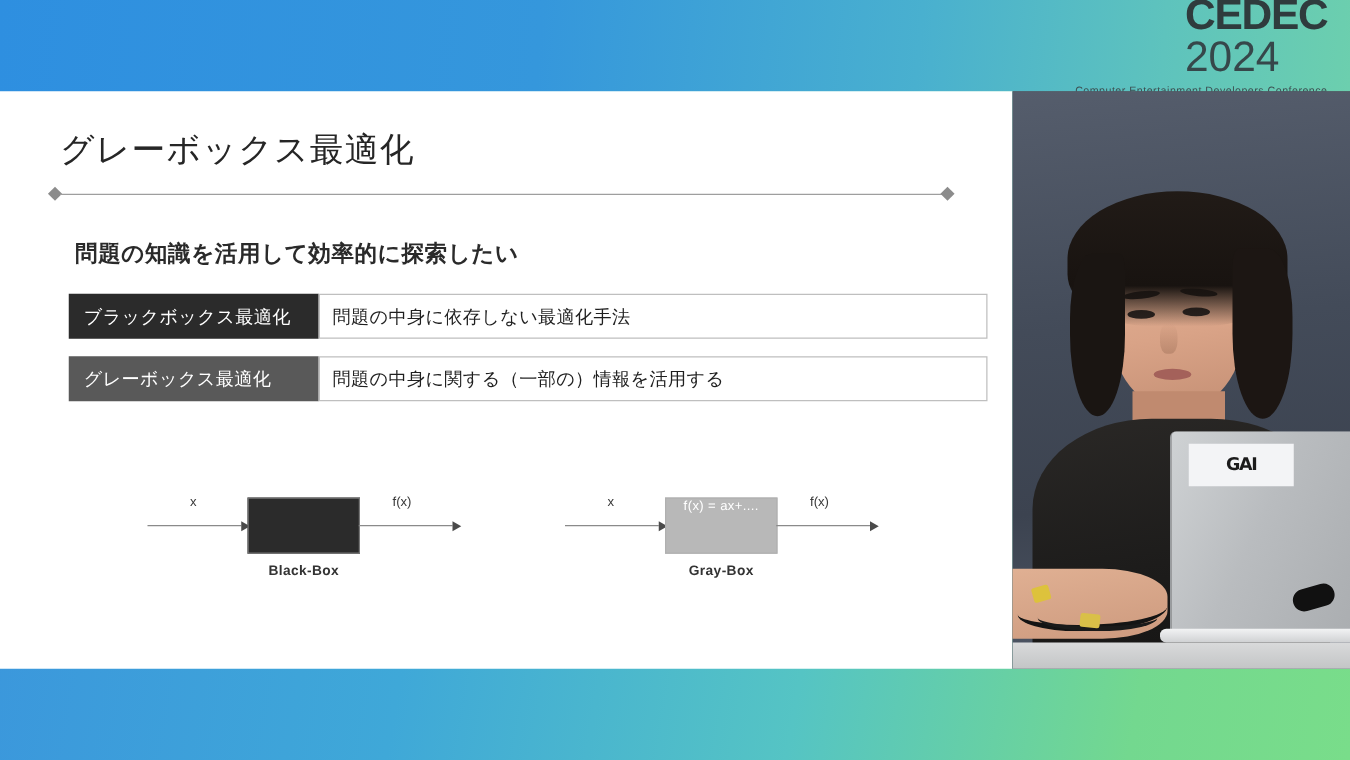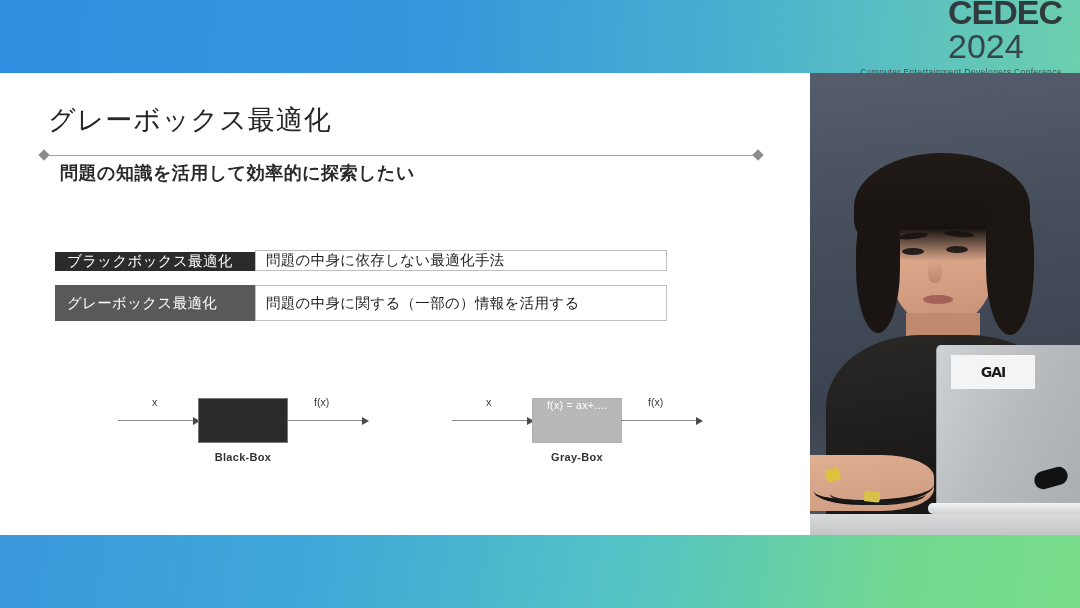--- a/index.html
+++ b/index.html
@@ -26,32 +26,32 @@
   .slide { position:absolute; left:0; top:73px; width:810px; height:462px; background:#ffffff;text-decoration:underline; }
 
   .slide-title { position:absolute; left:48px; top:29px; font-size:27px; color:#262626;
                  font-weight:500; letter-spacing:1px; }
   .divider { position:absolute; left:38px; top:77px; width:726px; height:10px; }
   .divider .line { position:absolute; left:10px; top:4.5px; width:706px; height:1.5px; background:#9e9e9e; }
   .divider .dia { position:absolute; top:1px; width:8px; height:8px; background:#8c8c8c;
                   transform:rotate(45deg); }
   .divider .dia.l { left:2px; } .divider .dia.r { right:2px; }
 
-  .sub-heading { position:absolute; left:60px; top:88px; font-size:18px; color:#2a2a2a;
+  .sub-heading { position:absolute; left:60px; top:118px; font-size:18px; color:#2a2a2a;
                  font-weight:bold; letter-spacing:0.5px; }
 
   
   .defrow { position:absolute; left:55px; height:36px; display:flex; align-items:stretch; }
-  .defrow.r1 { top:162px;align-items:flex-end; }
+  .defrow.r1 { top:162px; }
   .defrow.r2 { top:212px; }
   .def-label { width:200px; display:flex; align-items:center; padding-left:12px;
                color:#ffffff; font-size:14.5px; letter-spacing:0.3px; }
   .def-label.dark { background:#2b2b2b; }
   .def-label.gray { background:#595959; }
-  .def-body { width:412px; background:#ffffff; border:1px solid #bfbfbf;
+  .def-body { width:535px; background:#ffffff; border:1px solid #bfbfbf;
               display:flex; align-items:center; padding-left:10px;
               color:#1f1f1f; font-size:14.5px; letter-spacing:0.3px; }
 
   
   .diagram { position:absolute; width:260px; height:100px; }
   .diagram.d1 { left:118px; top:300px; }
   .diagram.d2 { left:452px; top:300px; }
   .dg-box { position:absolute; left:80px; top:25px; width:90px; height:45px; }
   .dg-box.black { background:#2b2b2b; border:1px solid #777; }
   .dg-box.gray  { background:#b8b8b8; border:1px solid #b0b0b0;

